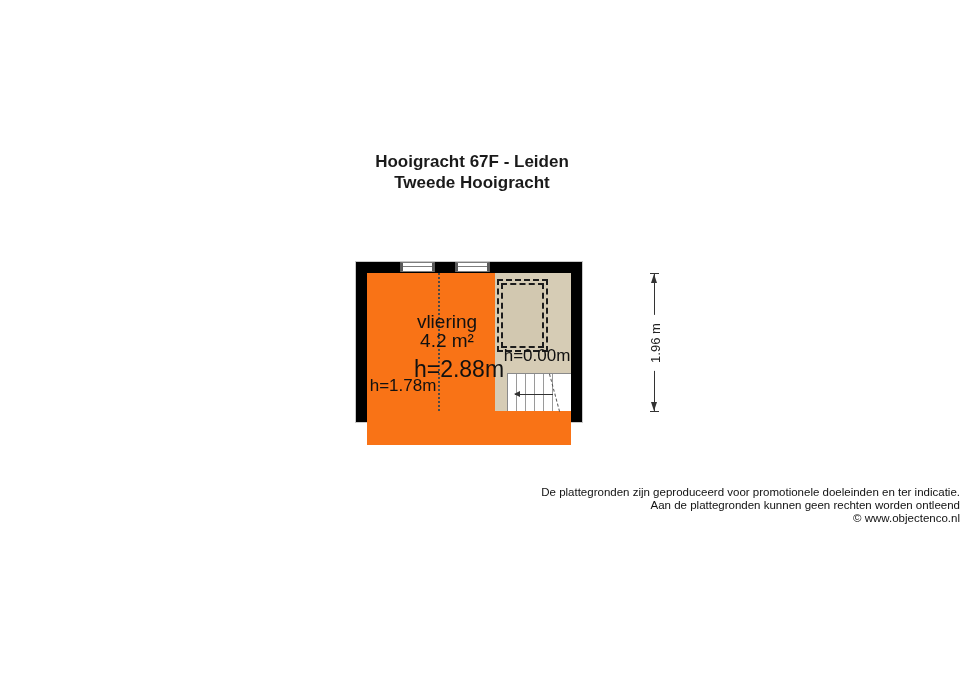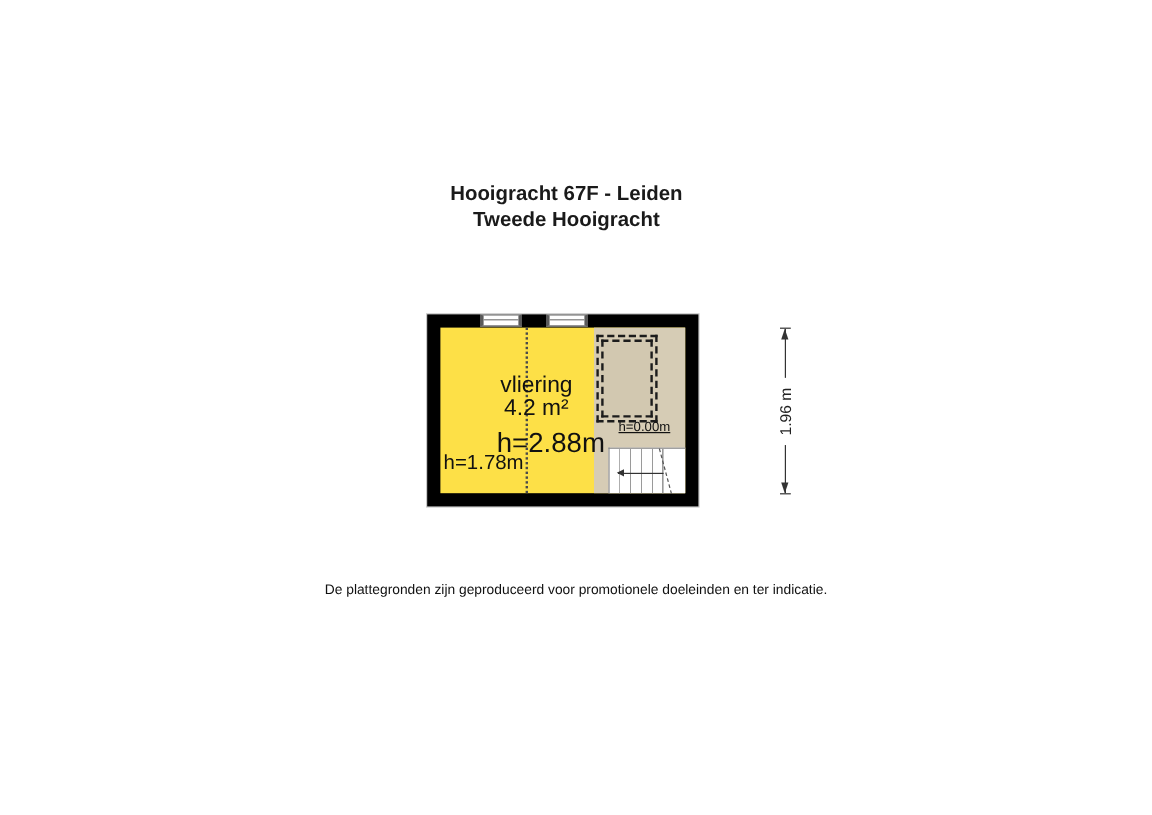--- a/index.html
+++ b/index.html
@@ -7,22 +7,22 @@
     font-family: "Liberation Sans", sans-serif; color: #1a1a1a; }
   .stage { position: relative; width: 960px; height: 679px; background: #fff; border-radius: 14px; }
 
   
   .title-block { position: absolute; top: 151px; left: 472px; transform: translateX(-50%);
     text-align: center; font-weight: bold; font-size: 17px; line-height: 21px; white-space: nowrap; }
 
   
   .plan { position: absolute; left: 356px; top: 262px; width: 226px; height: 160px;
     background: #000; box-shadow: 0 0 0 1px #c9c9c9; }
-  .interior { position: absolute; left: 11px; top: 11px; width: 204px; height: 138px;
-    background: #fde047; }
+  .interior { position: absolute; left: 11px; top: 11px; width: 204px; height: 172px;
+    background: #f97316; }
   .dark-region { position: absolute; left: 128px; top: 0; width: 76px; height: 138px;
     background: #d6ccb5; }
   .roof-hatch { position: absolute; left: 130px; top: 6px; width: 51px; height: 73px;
     border: 2px dashed #1c1c1c; }
   .roof-hatch-inner { position: absolute; left: 2px; top: 2px; right: 2px; bottom: 2px;
     border: 2px dashed #1c1c1c; background: #d2c8b0; }
   .dotted-line { position: absolute; left: 71px; top: 0; height: 138px; width: 0;
     border-left: 2px dotted #4a4a4a; }
 
   
@@ -43,37 +43,37 @@
   .stair-dash { position: absolute; left: 41px; top: 0; height: 39px; width: 0;
     border-left: 1px dashed #555; transform: rotate(-15deg); transform-origin: top left; }
 
   
   .plan-label { position: absolute; transform: translate(-50%, -50%); white-space: nowrap;
     color: #111; }
   .room-name { left: 80px; top: 49px; font-size: 19px; }
   .room-area { left: 80px; top: 68px; font-size: 19px; }
   .h-center { left: 92px; top: 96px; font-size: 23px; }
   .h-left { left: 36px; top: 113px; font-size: 17px; }
-  .h-right { left: 170px; top: 83px; font-size: 11px; text-decoration: underline; }
+  .h-right { left: 170px; top: 83px; font-size: 17px; }
 
   
   .dim { position: absolute; left: 648px; top: 273px; width: 14px; height: 139px; }
   .dim-cap { position: absolute; left: 2px; width: 9px; height: 1px; background: #333; }
   .dim-cap.top { top: 0; } .dim-cap.bottom { bottom: 0; }
   .dim-line { position: absolute; left: 6px; top: 1px; bottom: 1px; width: 1px; background: #333; }
   .dim-head { position: absolute; left: 3px; width: 0; height: 0;
     border-left: 3.5px solid transparent; border-right: 3.5px solid transparent; }
   .dim-head.up { top: 1px; border-bottom: 9px solid #333; }
   .dim-head.down { bottom: 1px; border-top: 9px solid #333; }
   .dim-label { position: absolute; top: 50%; left: 7px;
     transform: translate(-50%, -50%) rotate(-90deg); background: #fff; padding: 0 8px;
     font-size: 13px; white-space: nowrap; color: #222; }
 
   
-  .footer { position: absolute; top: 486px; left: 0; width: 960px; text-align: center;
+  .footer { position: absolute; top: 486px; left: 0; width: 960px; text-align: right;
     font-size: 11.5px; line-height: 13px; color: #111; }
 </style>
 </head>
 <body>
 
 <div class="stage">
 
   <div class="title-block">
     <div>Hooigracht 67F - Leiden</div>
     <div>Tweede Hooigracht</div>
@@ -116,15 +116,17 @@
     <div class="dim-cap top"></div>
     <div class="dim-head up"></div>
     <div class="dim-line"></div>
     <div class="dim-head down"></div>
     <div class="dim-cap bottom"></div>
     <div class="dim-label">1.96 m</div>
   </div>
 
   <div class="footer">
     <div>De plattegronden zijn geproduceerd voor promotionele doeleinden en ter indicatie.</div>
+    <div>Aan de plattegronden kunnen geen rechten worden ontleend</div>
+    <div>© www.objectenco.nl</div>
   </div>
 
 </div>
 
 </body></html>

